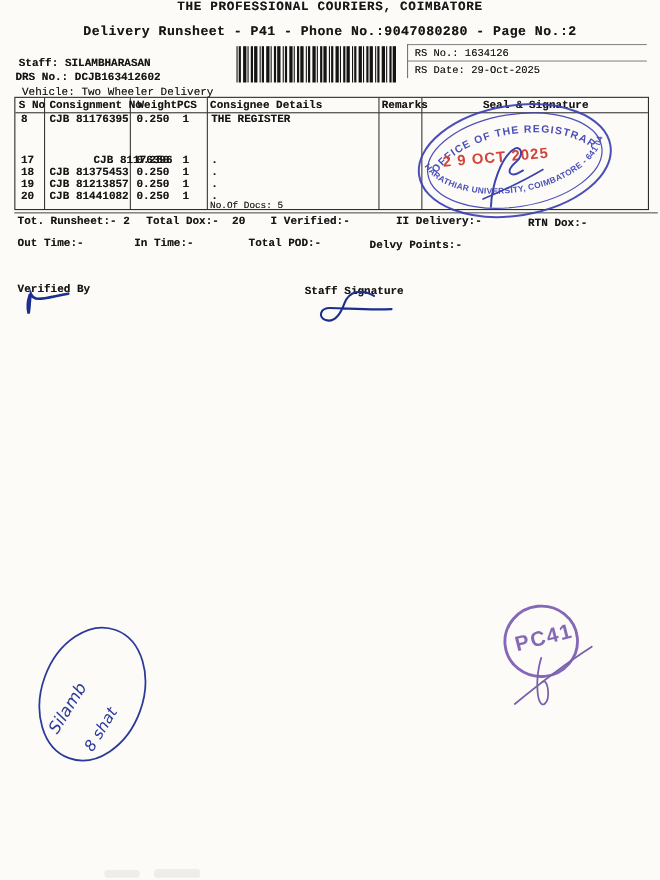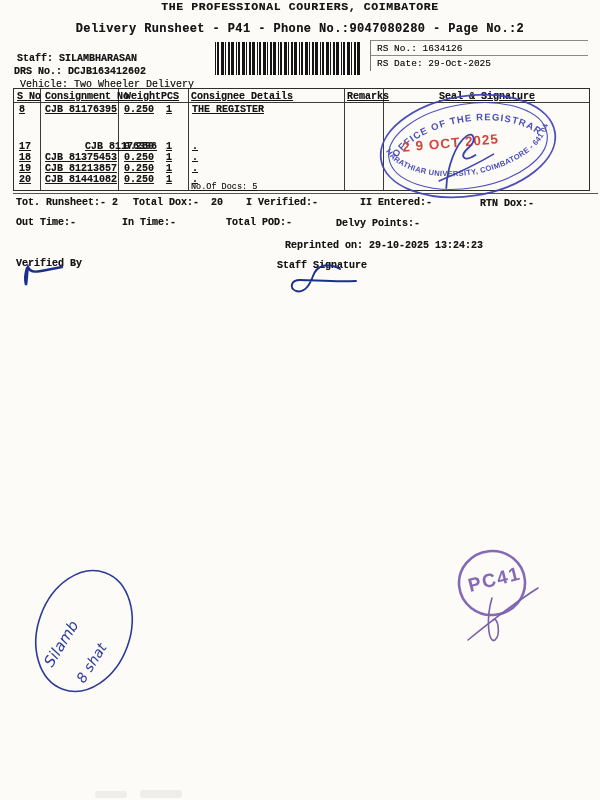--- a/index.html
+++ b/index.html
@@ -15,21 +15,21 @@
   .ink{color:#161616;text-shadow:0 0 .4px rgba(20,20,20,.55);}
   .hline{position:absolute;height:1px;background:#3a3a3a;}
   .vline{position:absolute;width:1px;background:#3a3a3a;}
   .hline.light{background:#8a8a8a;}
   .barcode{position:absolute;left:215px;top:42px;width:154px;height:33px;white-space:nowrap;font-size:0;}
   .barcode span{display:inline-block;height:33px;background:#141414;vertical-align:top;}
   .table-wrap{position:absolute;left:13px;top:88px;width:577px;height:103px;
               border:1.4px solid #2e2e2e;box-sizing:border-box;}
   .trow{position:absolute;left:0;width:100%;}
   .cell{position:absolute;white-space:pre;font-size:10px;font-weight:bold;
-        color:#161616;text-shadow:0 0 .4px rgba(20,20,20,.5);text-decoration:underline;}
+        color:#161616;text-shadow:0 0 .4px rgba(20,20,20,.5);}
   .overlay{position:absolute;left:0;top:0;pointer-events:none;}
   .smudge{position:absolute;background:rgba(60,60,60,.07);border-radius:3px;}
 </style>
 </head>
 <body>
 
 <div class="page">
 
   <div class="abs b title ink" style="left:0;top:7;width:600px;text-align:center;">THE PROFESSIONAL COURIERS, COIMBATORE</div>
   <div class="abs b subtitle ink" style="left:0;top:22px;width:600px;text-align:center;">Delivery Runsheet - P41 - Phone No.:9047080280 - Page No.:2</div>
@@ -107,29 +107,28 @@
       </div>
 
     <div class="cell" style="left:177px;top:93px;font-size:8.5px;font-weight:normal;">No.Of Docs: 5</div>
   </div>
 
   <div class="hline" style="left:13px;top:192.5px;width:585px;background:#555;"></div>
 
   <div class="abs t10 b ink" style="left:16px;top:197px;">Tot. Runsheet:- 2</div>
   <div class="abs t10 b ink" style="left:133px;top:197px;">Total Dox:-  20</div>
   <div class="abs t10 b ink" style="left:246px;top:197px;">I Verified:-</div>
-  <div class="abs t10 b ink" style="left:360px;top:197px;">II Entered:-</div>
+  <div class="abs t10 b ink" style="left:360px;top:197px;">II Delivery:-</div>
   <div class="abs t10 b ink" style="left:480px;top:198px;">RTN Dox:-</div>
 
   <div class="abs t10 b ink" style="left:16px;top:217px;">Out Time:-</div>
   <div class="abs t10 b ink" style="left:122px;top:217px;">In Time:-</div>
   <div class="abs t10 b ink" style="left:226px;top:217px;">Total POD:-</div>
   <div class="abs t10 b ink" style="left:336px;top:218px;">Delvy Points:-</div>
 
-  <div class="abs t10 b ink" style="left:285px;top:240px;">Reprinted on: 29-10-2025 13:24:23</div>
 
   <div class="abs t10 b ink" style="left:16px;top:258px;">Verified By</div>
   <div class="abs t10 b ink" style="left:277px;top:260px;">Staff Signature</div>
 
   <div class="smudge" style="left:95px;top:791px;width:32px;height:7px;"></div>
   <div class="smudge" style="left:140px;top:790px;width:42px;height:8px;"></div>
 
   <svg class="overlay" width="600" height="800" viewBox="0 0 600 800">
     <defs>
       <path id="regTop" d="M -76 6 A 80 44 0 0 1 76 6" fill="none"></path>

